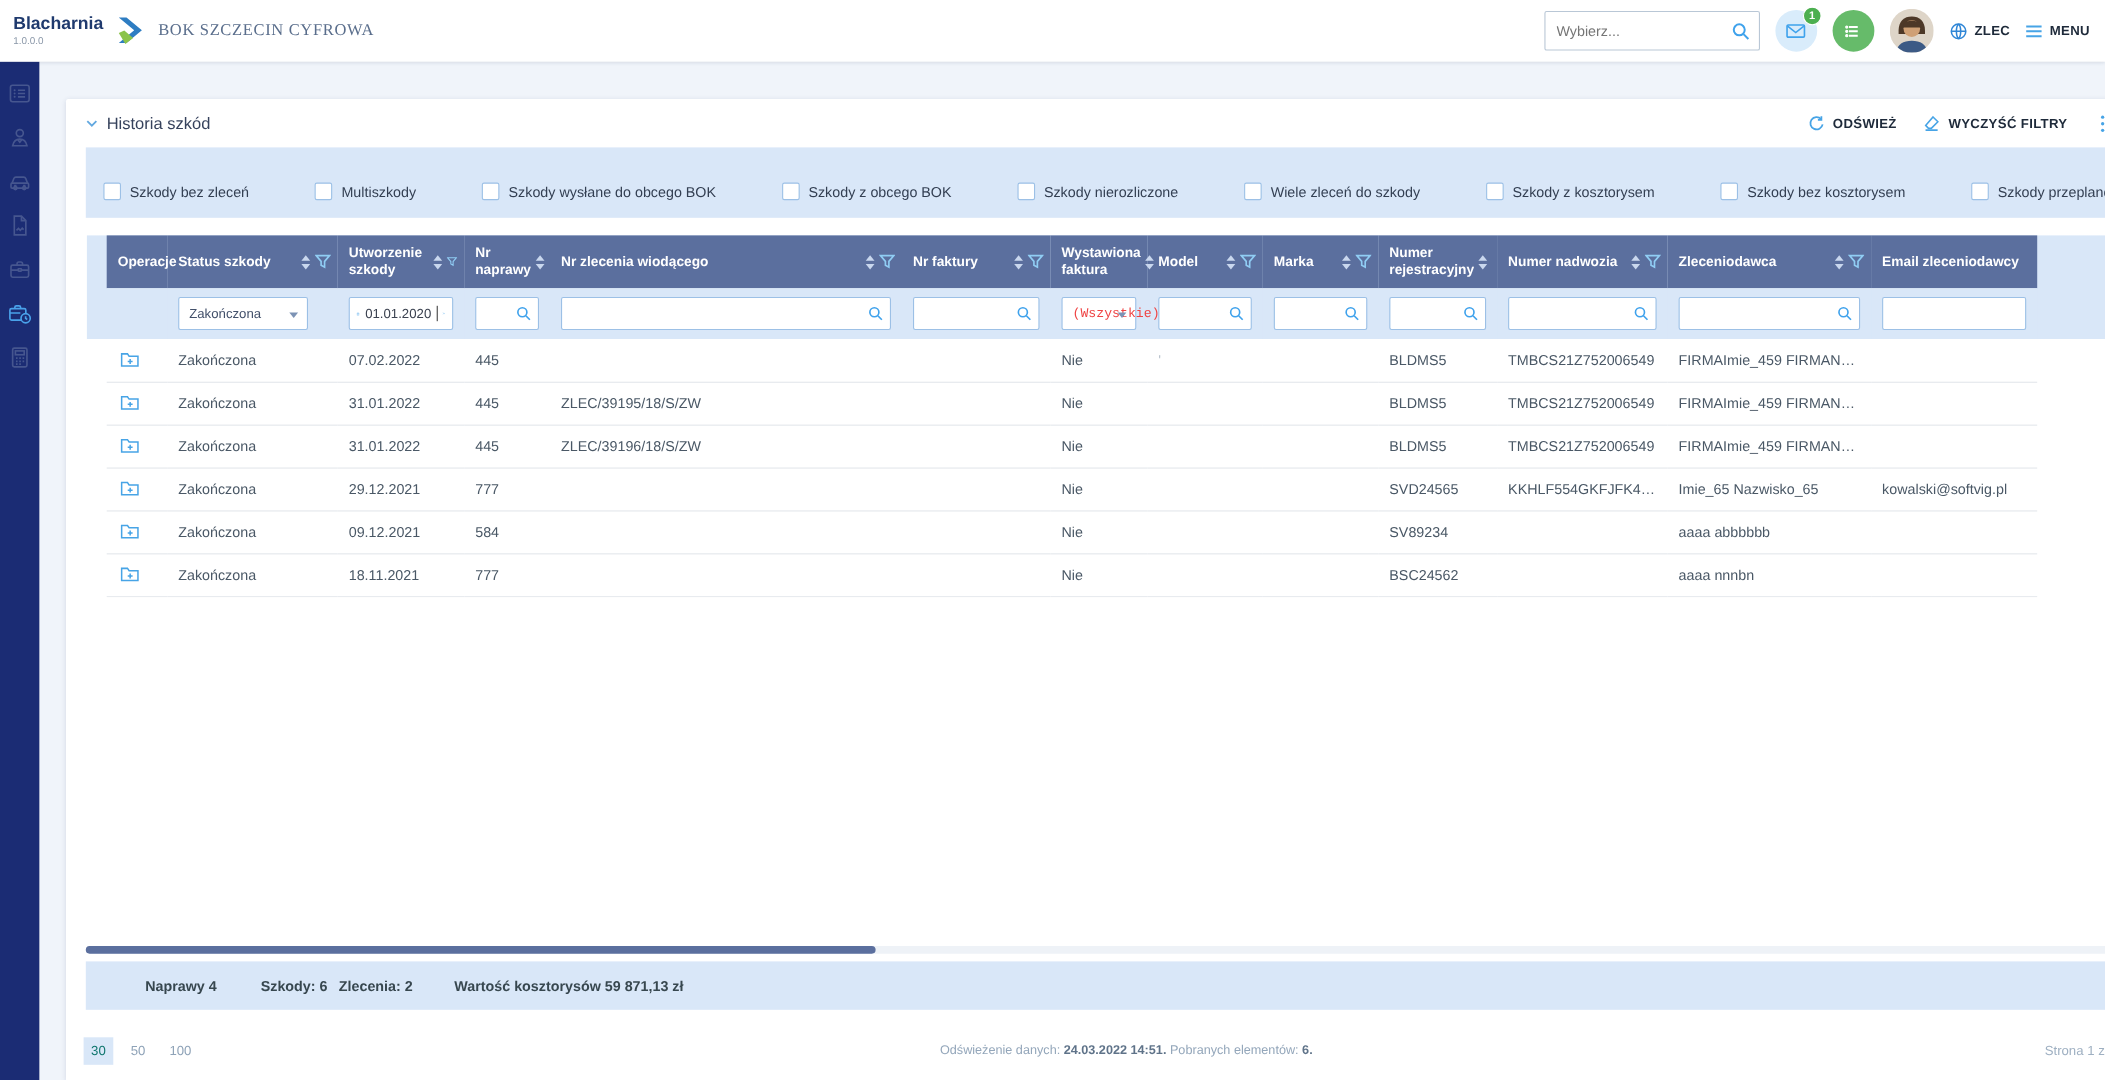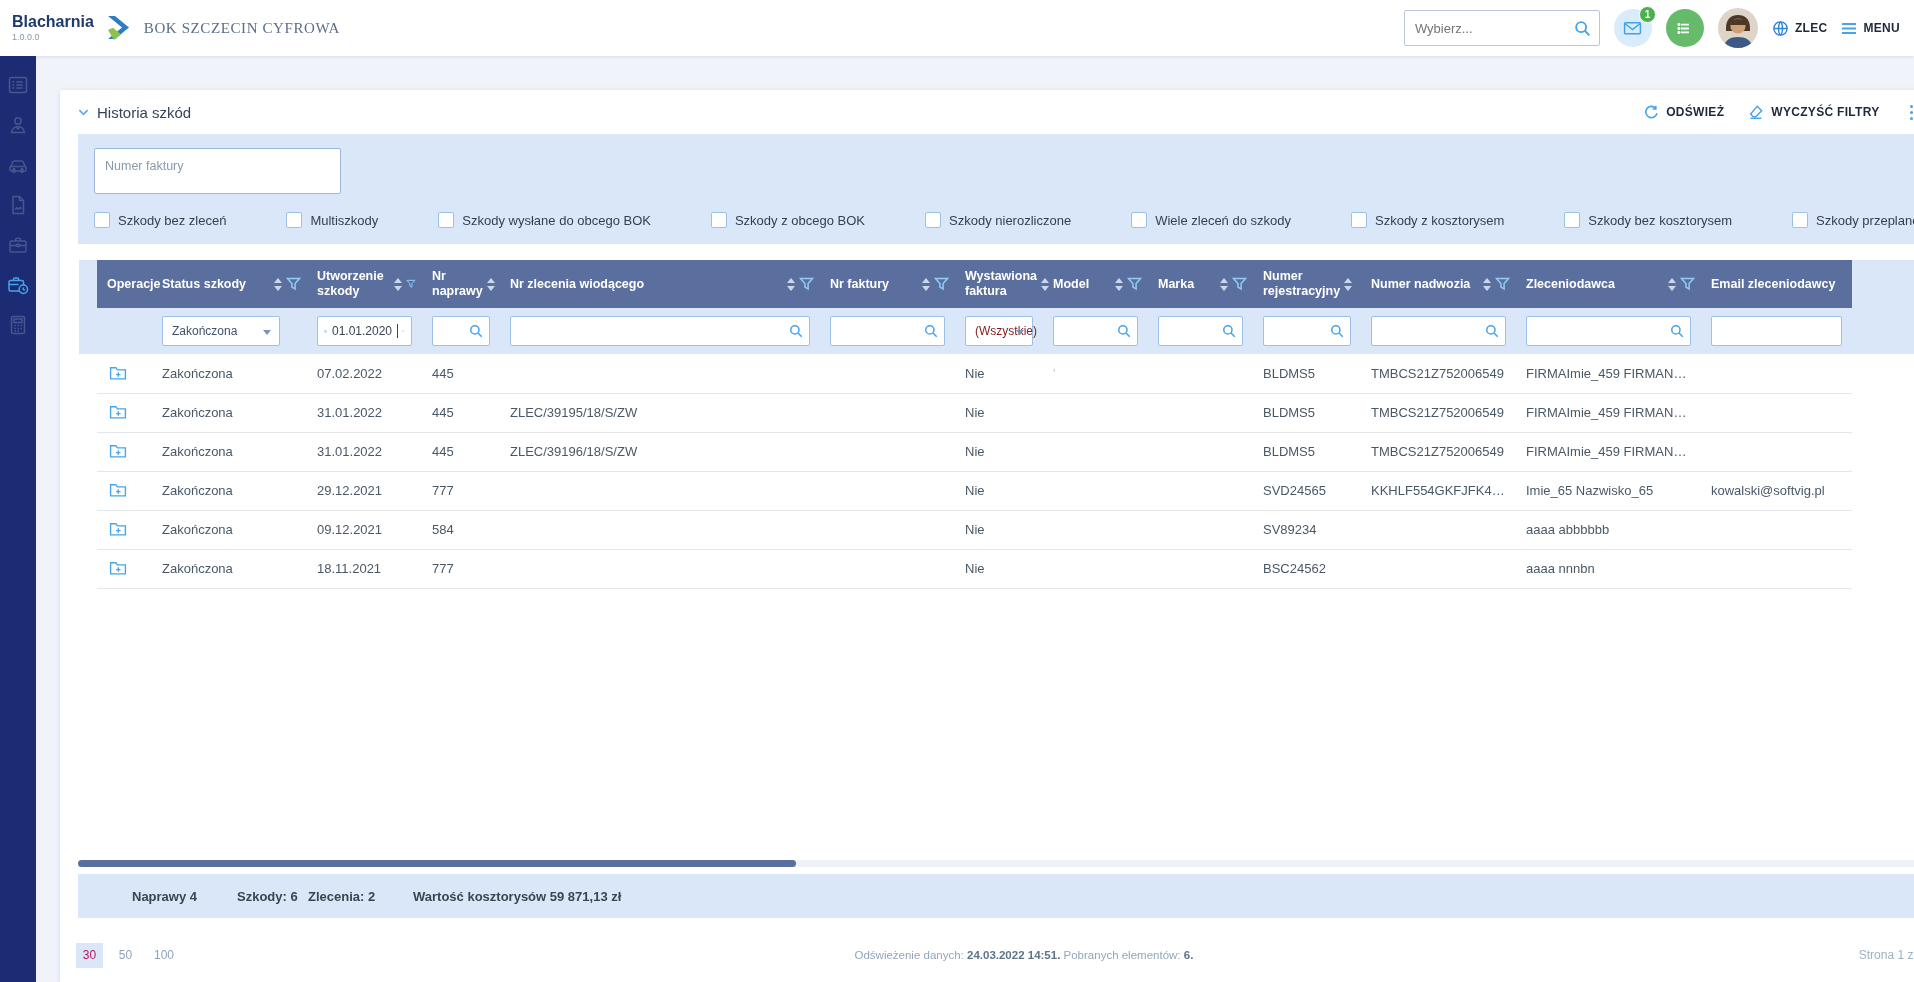--- a/index.html
+++ b/index.html
@@ -66,21 +66,21 @@
   .th-flex { display:flex; align-items:center; gap:4px; }
   .th-label { flex:1 1 auto; font-size:12.5px; font-weight:bold; color:#fff; line-height:1.2; }
   .sort { display:inline-flex; flex-direction:column; gap:3px; cursor:pointer; flex:0 0 auto; }
   .sort i { width:0; height:0; border-left:4.5px solid transparent; border-right:4.5px solid transparent; }
   .sort .up { border-bottom:5px solid #c9d7ee; }
   .sort .dn { border-top:5px solid #c9d7ee; }
   .fr td { background:#d9e7f8; height:46px; padding:0 10px; }
   .sel { position:relative; height:30px; background:#fff; border:1px solid #9cc0e6; border-radius:2px;
          display:flex; align-items:center; padding:0 22px 0 9px; cursor:pointer; }
   .sel span { font-size:12px; color:#42506a; }
-  .sel .placeholder { color:#7f1d1d; }
+  .sel .placeholder { color:#ef4444;font-family:Liberation Mono, monospace; }
   .caret { position:absolute; right:8px; top:13px; width:0; height:0; border-left:4.5px solid transparent; border-right:4.5px solid transparent; border-top:5px solid #7d93b5; }
   .st-sel { width:118px; }
   .datebox { height:30px; background:#fff; border:1px solid #9cc0e6; border-radius:2px; display:flex; align-items:center; gap:5px; padding:0 6px; }
   .dateval { font-size:12px; color:#3b4250; }
   .cursor { display:inline-block; width:1px; height:14px; background:#444; }
   .dbl { margin-left:auto; }
   .searchcell { position:relative; height:30px; }
   .searchcell input { width:100%; height:30px; border:1px solid #9cc0e6; border-radius:2px; background:#fff;
                       padding:0 26px 0 8px; font-size:12px; color:#42506a; outline:none; font-family:inherit; }
   .searchcell svg { position:absolute; right:7px; top:8px; pointer-events:none; }
@@ -94,21 +94,21 @@
   
   .hscroll { height:7px; margin:0 18px 7px 18px; background:#eef2f7; border-radius:4px; position:relative; flex:0 0 auto; cursor:pointer; }
   .hthumb { position:absolute; left:0; top:0; height:7px; width:38%; background:#5b6f9e; border-radius:4px; cursor:grab; }
   .summary-bar { position:relative; height:44px; margin:0 18px 10px 18px; background:#d9e7f8; flex:0 0 auto; }
   .summary-bar span { position:absolute; top:50%; transform:translateY(-50%); font-size:13px; font-weight:bold; color:#37474f; white-space:nowrap; }
   .sum-1 { left:54px; } .sum-2 { left:159px; } .sum-3 { left:230px; } .sum-4 { left:335px; }
 
   .card-footer { height:54px; display:flex; align-items:center; padding:0 16px; flex:0 0 auto; background:#fff; }
   .psize { min-width:27px; height:25px; display:flex; align-items:center; justify-content:center; font-size:12px;
            color:#8fa3b8; background:none; border:0; cursor:pointer; margin-right:9px; font-family:inherit; padding:0 6px; }
-  .psize.active { background:#d9e7f8; color:#be185d; }
+  .psize.active { background:#d9e7f8; color:#0f766e; }
   .refresh-info { margin:0 auto; font-size:11.5px; color:#93a6ba; white-space:pre; }
   .refresh-info .strong { color:#5f7389; font-weight:bold; }
   .page-info { font-size:12px; color:#9fb0c2; margin-right:18px; }
   .page-btn { min-width:27px; height:27px; background:#d9e7f8; color:#3c4b64; font-size:12px; border:0; cursor:pointer; font-family:inherit; }
   svg { display:block; }
 </style>
 </head>
 <body>
 
 <svg width="0" height="0" style="position:absolute">
@@ -304,23 +304,20 @@
           <button class="funnel-btn">
             <svg width="18" height="17" stroke="#47a4e6">
                 <use href="#i-funnel"></use>
               </svg>
           </button>
         </div>
       </div>
 
       <div class="filter-panel">
         <div class="panel-pointer"></div>
-        <div class="invoice-box">
-          <span>Numer faktury</span>
-        </div>
         <div class="cbx-row">
           <label class="cbx">
               <span class="box"></span>
               <span class="cbl">Szkody bez zleceń</span>
             </label>
           <label class="cbx">
               <span class="box"></span>
               <span class="cbl">Multiszkody</span>
             </label>
           <label class="cbx">

